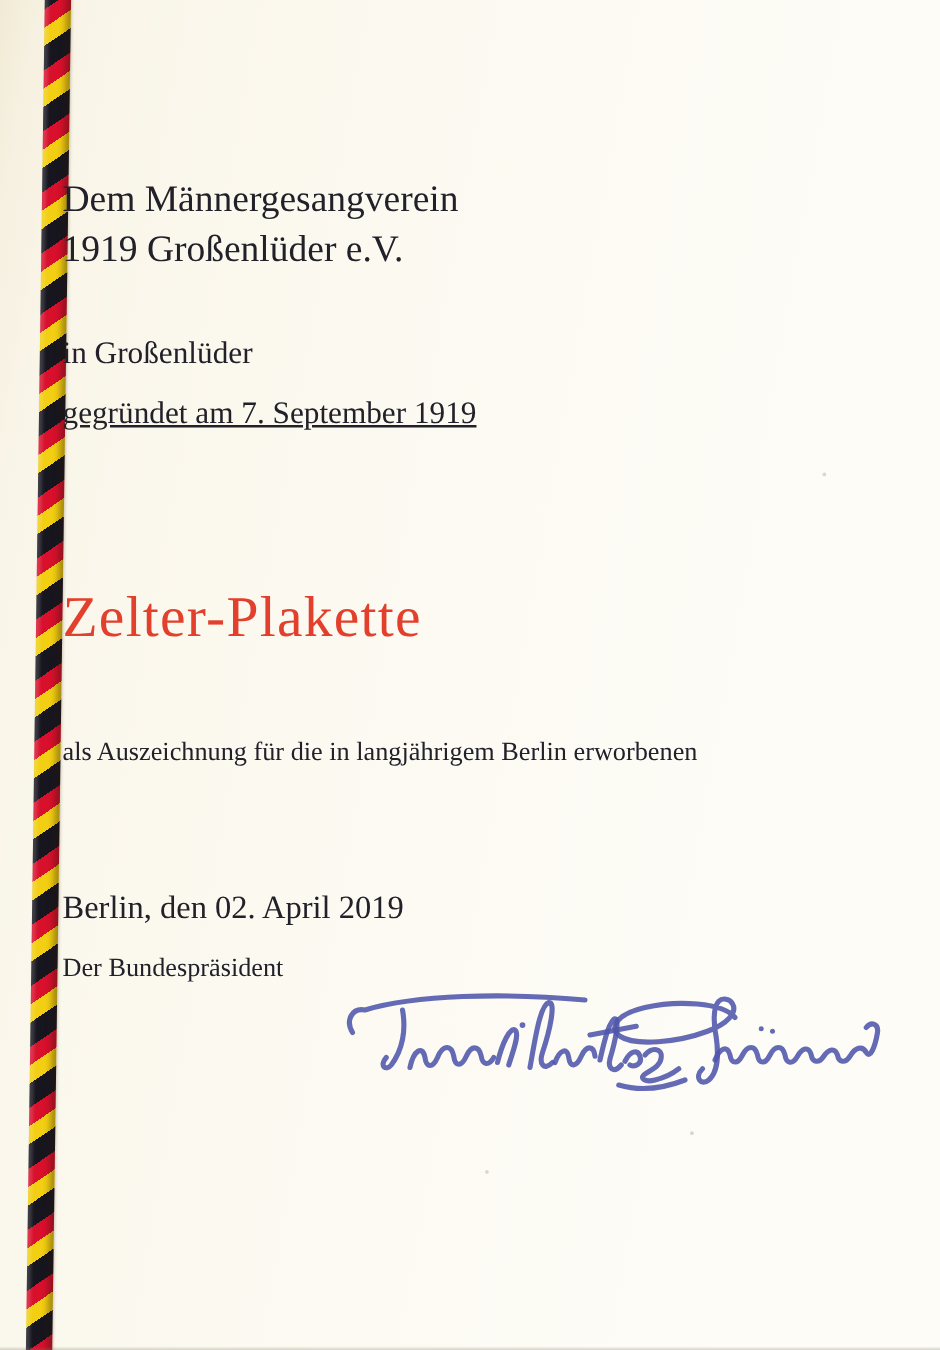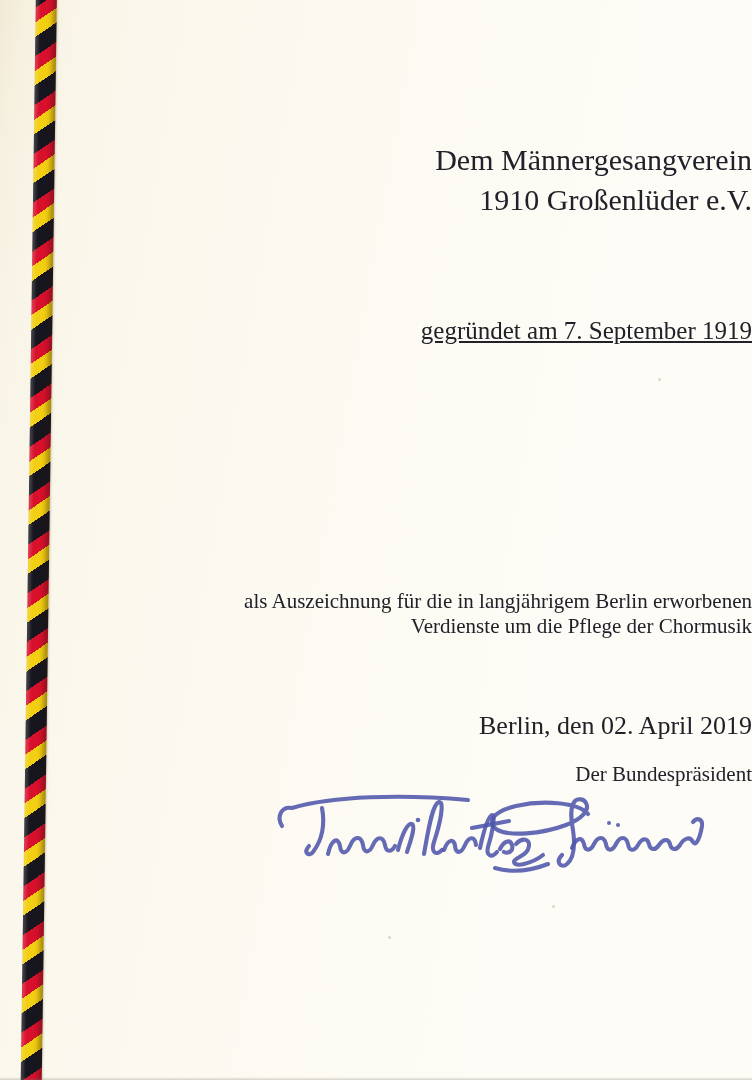--- a/index.html
+++ b/index.html
@@ -32,21 +32,21 @@
     box-shadow: inset -4px 0 5px rgba(40,20,10,0.38),
                 inset 3px 0 3px rgba(255,255,255,0.18),
                 1px 0 2px rgba(90,80,50,0.25);
   }
   .content {
     position: absolute;
     left: 50px; top: 0; width: 702px; height: 1080px;
   }
   .line {
     position: absolute; left: 0; width: 100%;
-    text-align: right; color: #22212a; white-space: nowrap;
+    text-align: left; color: #22212a; white-space: nowrap;
   }
   .title       { top: 140px; font-size: 30px; line-height: 40px; }
   .location    { top: 270px; font-size: 25px; line-height: 26px; }
   .founded     { top: 318px; font-size: 25px; line-height: 26px; text-decoration: underline; }
   .award-intro { top: 403px; font-size: 24px; line-height: 25px; }
   .award-name  { top: 466px; font-size: 46px; line-height: 56px;
                  color: #e23f2c; letter-spacing: 1px; }
   .citation    { top: 589px; font-size: 21px; line-height: 24.5px; }
   .date-line   { top: 715px; font-size: 26px; line-height: 22px; }
   .signer      { top: 763px; font-size: 21px; line-height: 22px; }
@@ -73,31 +73,32 @@
 <body>
 
 <div class="page">
 
   <div class="cord"></div>
 
   <div class="content">
 
     <div class="line title">
       <div>Dem Männergesangverein</div>
-      <div>1910 Großenlüder e.V.</div>
+      <div>1919 Großenlüder e.V.</div>
     </div>
 
+    <div class="line location">in Großenlüder</div>
 
     <div class="line founded">gegründet am 7. September 1919</div>
 
 
+    <div class="line award-name">Zelter-Plakette</div>
 
     <div class="line citation">
       <div>als Auszeichnung für die in langjährigem Berlin erworbenen</div>
-      <div>Verdienste um die Pflege der Chormusik</div>
     </div>
 
     <div class="line date-line">Berlin, den 02. April 2019</div>
 
     <div class="line signer">Der Bundespräsident</div>
 
     <div class="signature">
       <svg viewBox="0 0 436 100">
 
         <path class="sig-stroke" d="M 10 40 C 4 30 10 20 20 22 C 60 10 130 8 196 14"></path>

